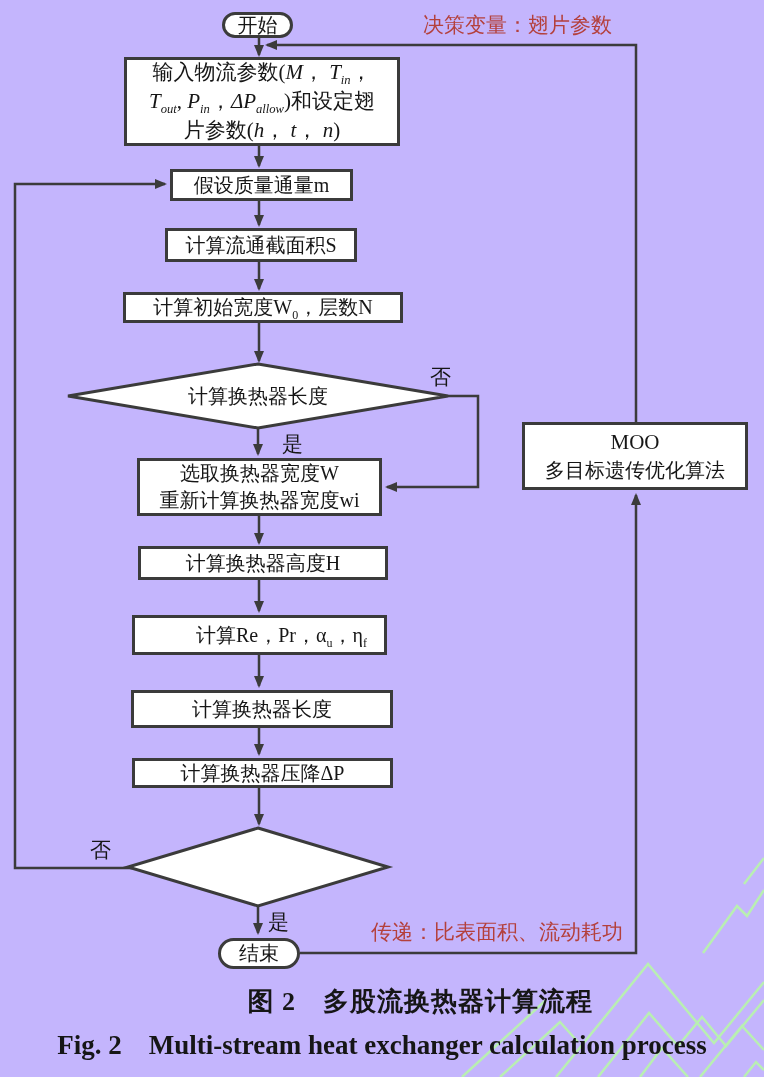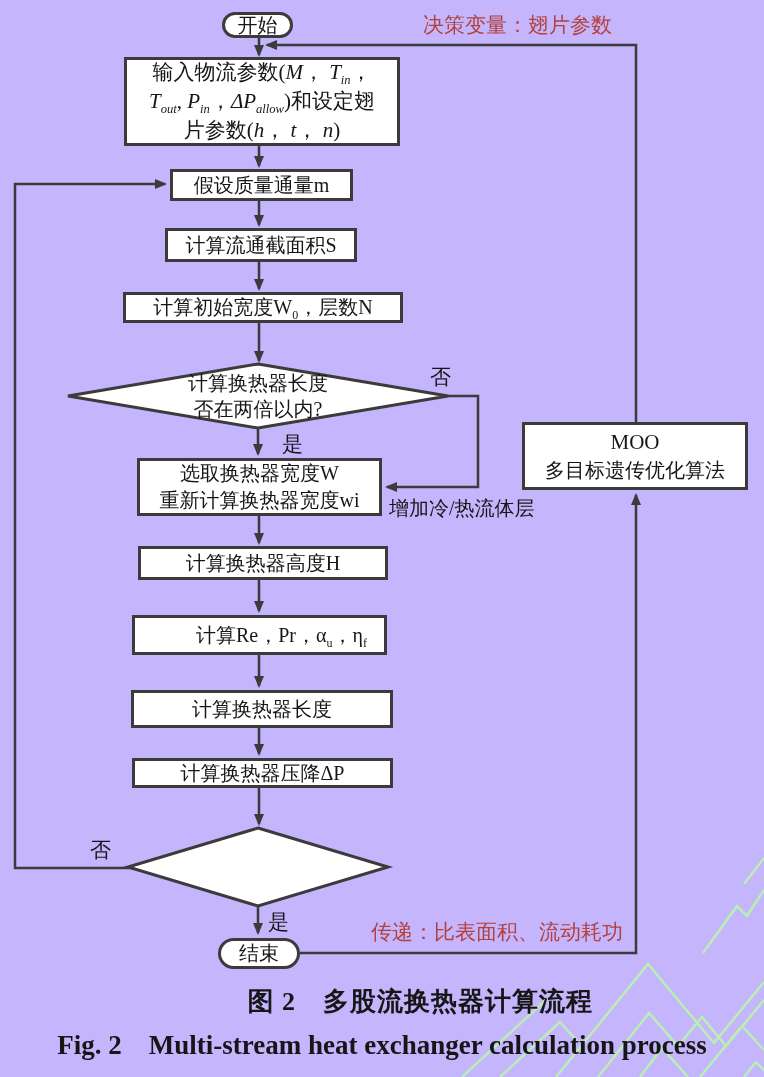--- a/index.html
+++ b/index.html
@@ -106,21 +106,20 @@
   <div class="box fs20" style="left:165px;top:228px;width:192px;height:34px;">
     <span>计算流通截面积S</span>
   </div>
 
   <div class="box fs20" style="left:123px;top:292px;width:280px;height:31px;">
     <span><span>计算初始宽度W</span><sub>0</sub><span>，层数N</span></span>
   </div>
 
   <div class="dtext fs20" style="left:148px;top:368px;width:220px;height:56px;">
     <span>计算换热器长度</span>
-    <span>否在两倍以内?</span>
   </div>
 
   <div class="box fs20" style="left:137px;top:458px;width:245px;height:58px;">
     <span>选取换热器宽度W</span>
     <span>重新计算换热器宽度wi</span>
   </div>
 
   <div class="box fs20" style="left:138px;top:546px;width:250px;height:34px;">
     <span>计算换热器高度H</span>
   </div>
@@ -138,21 +137,20 @@
   </div>
 
 
   <div class="box" style="left:522px;top:422px;width:226px;height:68px;font-size:21px;">
     <span>MOO</span>
     <span style="font-size:20px;">多目标遗传优化算法</span>
   </div>
 
   <div class="lbl fs21" style="left:430px;top:363px;">否</div>
   <div class="lbl fs21" style="left:282px;top:430px;">是</div>
-  <div class="lbl fs20" style="left:389px;top:495px;">增加冷/热流体层</div>
   <div class="lbl fs21" style="left:90px;top:836px;">否</div>
   <div class="lbl fs21" style="left:268px;top:908px;">是</div>
 
   <div class="lbl red fs21" style="left:423px;top:11px;">决策变量：翅片参数</div>
   <div class="lbl red fs21" style="left:371px;top:918px;">传递：比表面积、流动耗功</div>
 
   <div class="cap-zh">图 2　多股流换热器计算流程</div>
   <div class="cap-en">Fig. 2　Multi-stream heat exchanger calculation process</div>
 
 </div>

